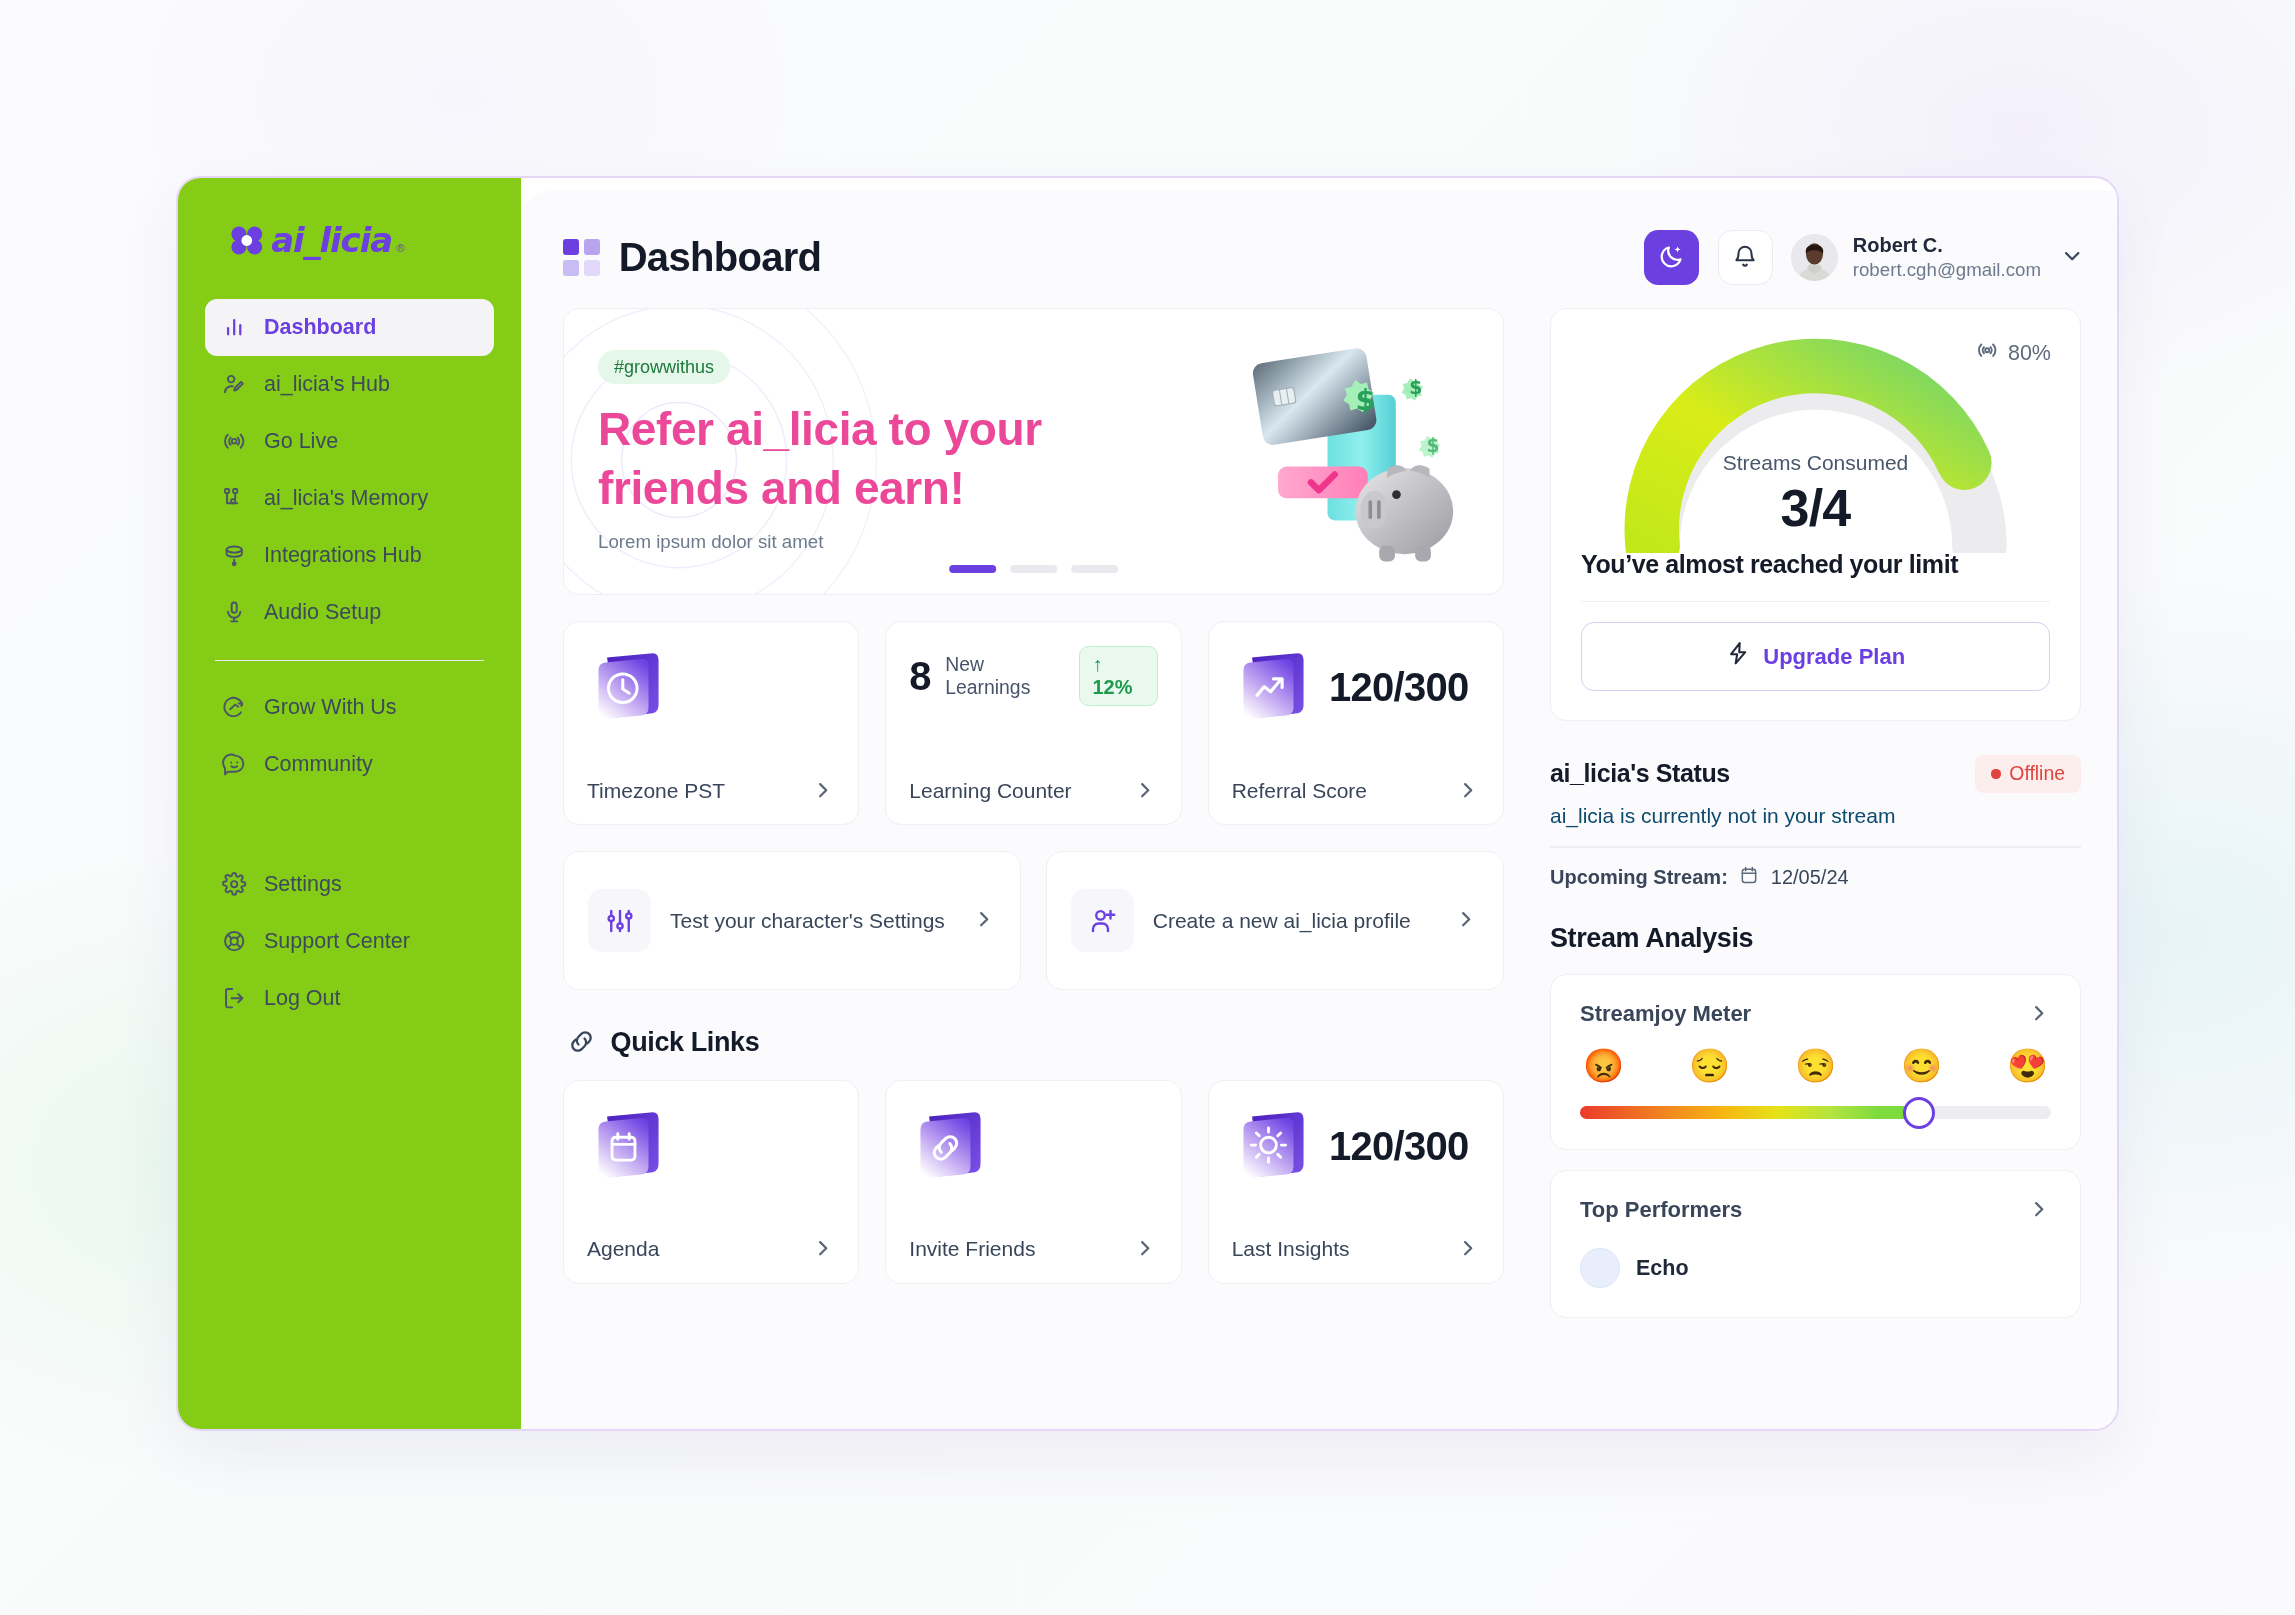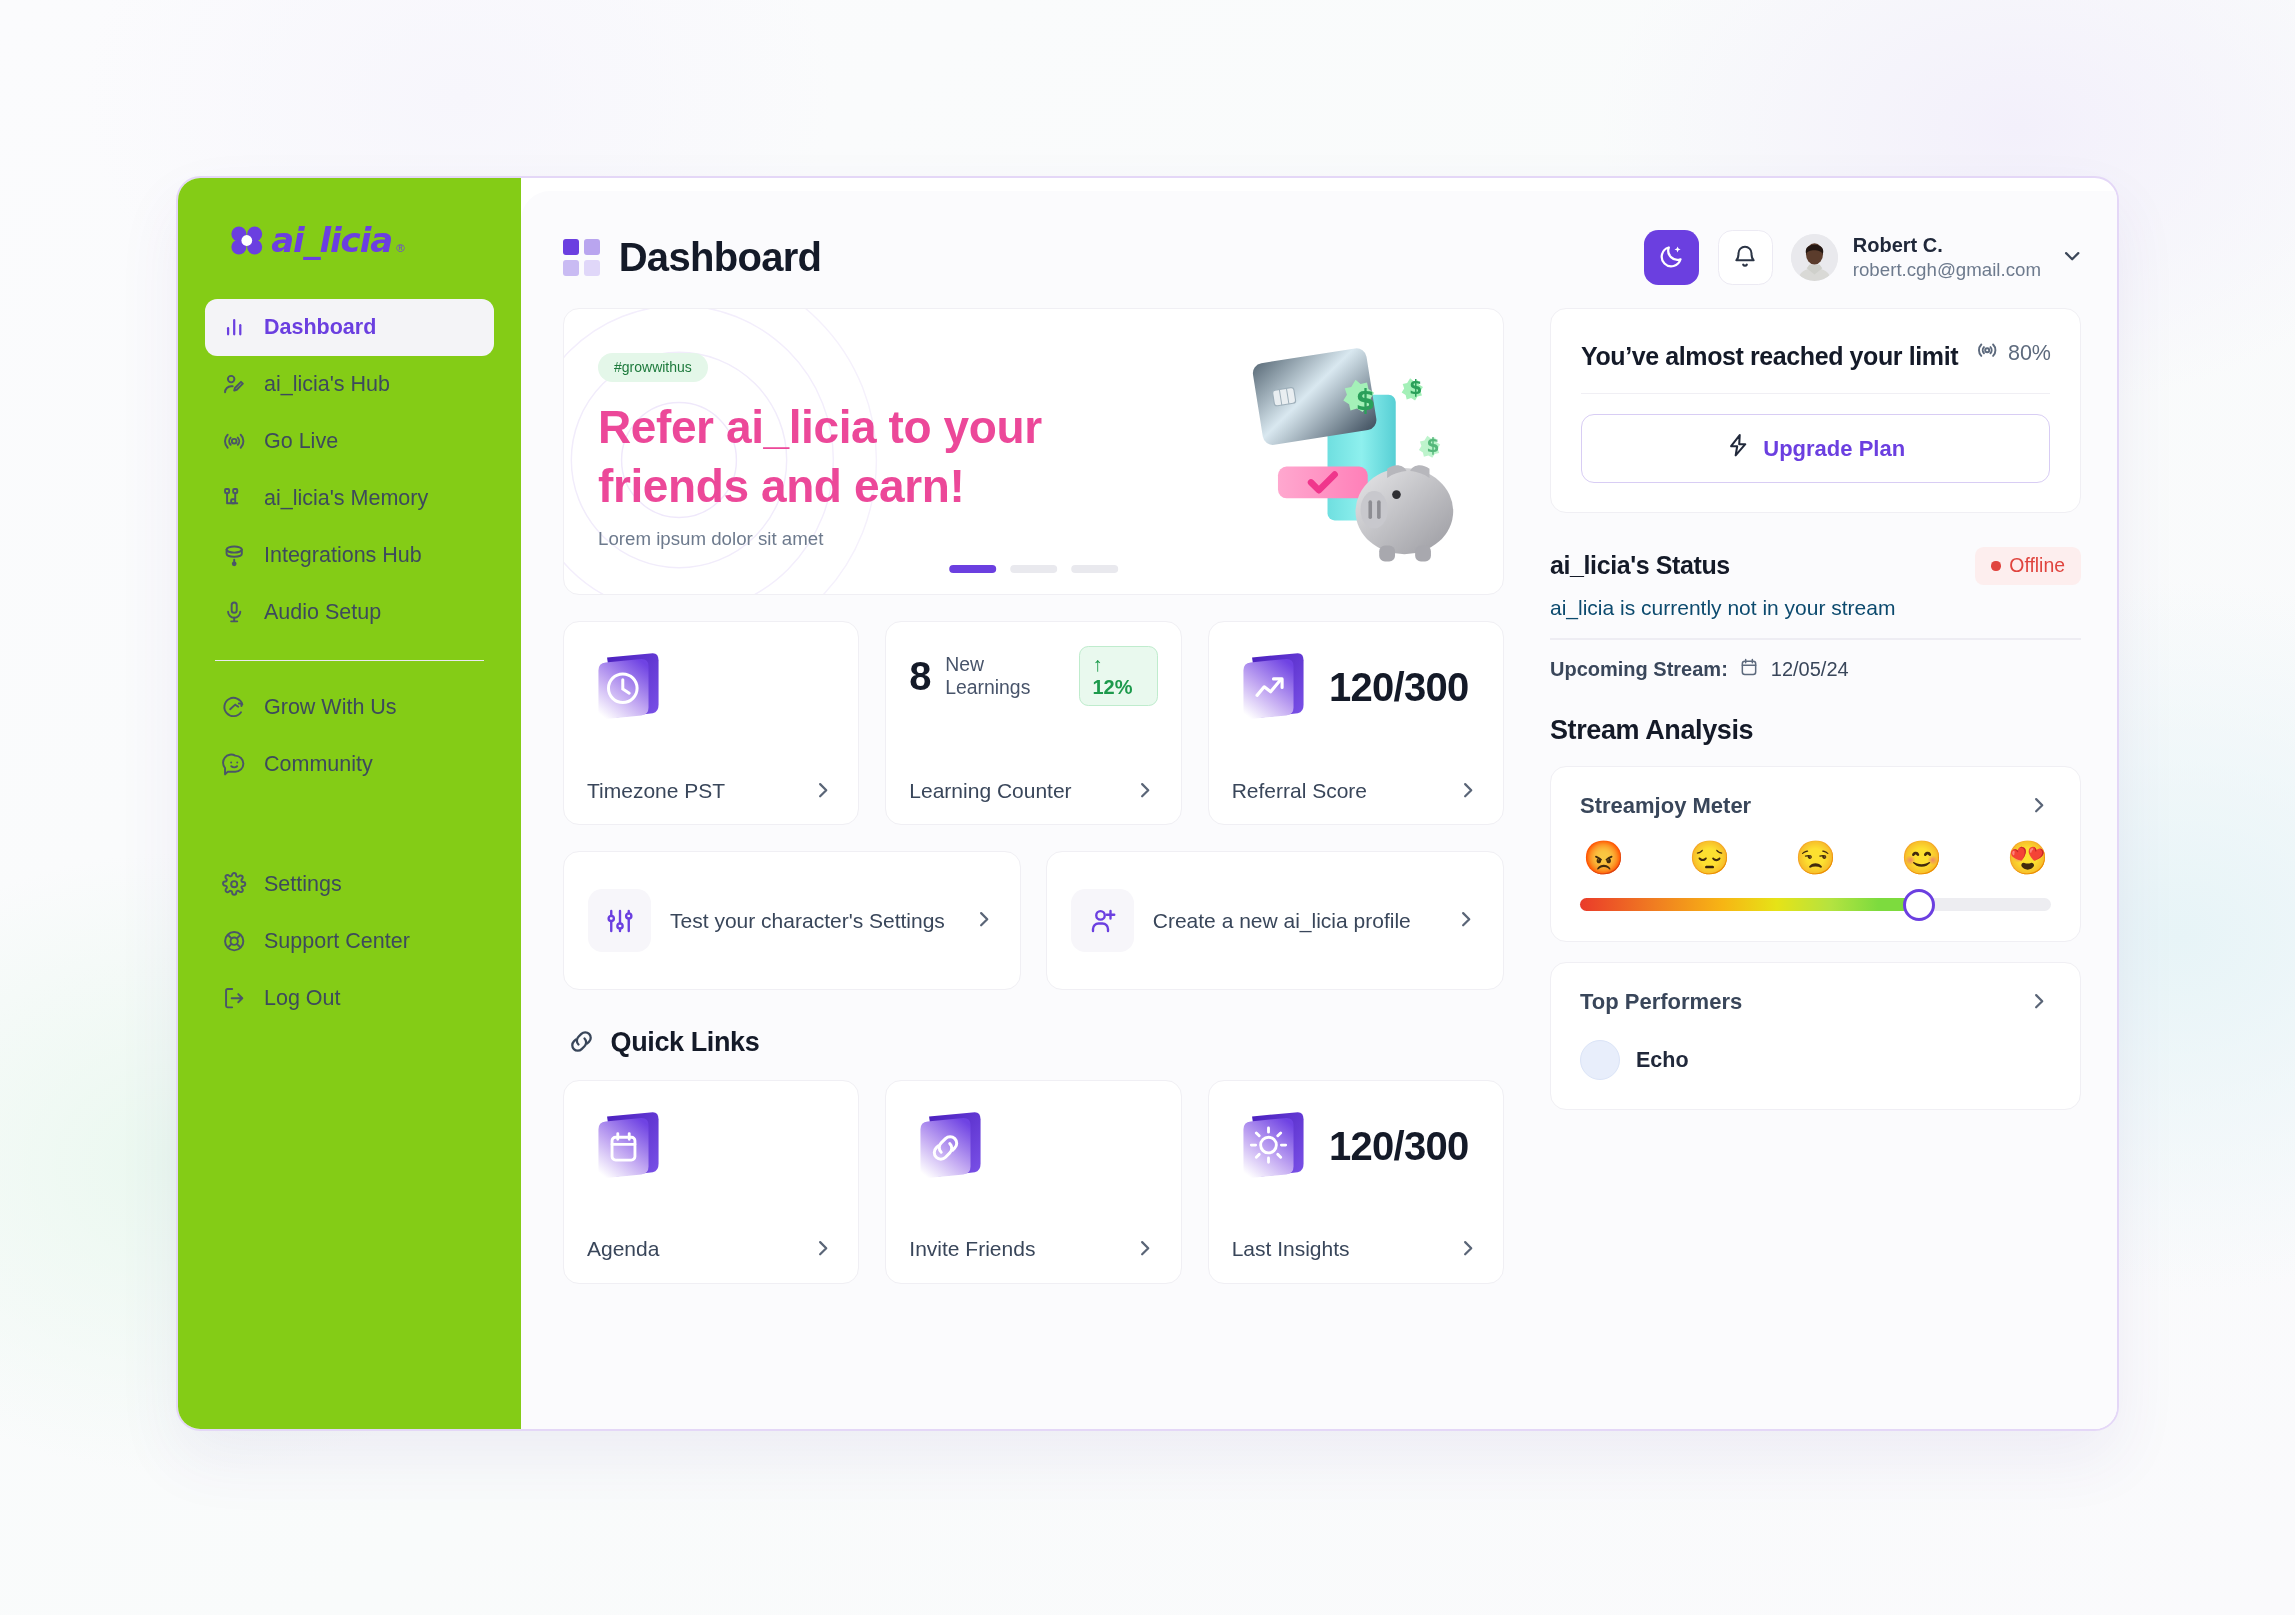--- a/index.html
+++ b/index.html
@@ -93,21 +93,21 @@
   
   .card { background: #fff; border: 1.4px solid #f0eff4; border-radius: 16px; }
   .hero {
     position: relative; height: 287px; padding: 32px 34px; overflow: hidden;
     display: flex; align-items: center;
   }
   .hero-rings { position: absolute; left: -86px; top: -50px; width: 402px; height: 402px; pointer-events: none;}
   .hero-text { position: relative; z-index: 2; }
   .tag {
     display: inline-block; background: #e4f7e9; color: #1d7a3c;
-    font-size: 14px; font-weight: 500; padding: 6.5px 16px; border-radius: 717px;
+    font-size: 18px; font-weight: 500; padding: 6.5px 16px; border-radius: 717px;
   }
   .hero-h { font-size: 46px; font-weight: 700; color: #ec4899; line-height: 1.28; margin-top: 16px; letter-spacing:-0.4px;}
   .hero-sub { font-size: 18.7px; color: #6d7a8d; margin-top: 13px; }
   .dots { position: absolute; left: 50%; transform: translateX(-50%); bottom: 21.5px; display: flex; gap: 14.3px; z-index: 3;}
   .dot { width: 47px; height: 8px; border-radius: 717px; background: #e9e9ee; cursor: pointer; }
   .dot.on { background: #6b3fe0; }
   .hero-art { position: absolute; right: 34px; top: 18.7px; width: 237px; height: 237px; }
 
   
   .row3 { display: grid; grid-template-columns: repeat(3, 1fr); gap: 26px; margin-top: 26px; }
@@ -684,20 +684,37 @@
             <span>
               <svg viewBox="0 0 24 24" width="24.4" height="24.4" fill="none" stroke="#5d6a7d" stroke-width="1.9" stroke-linecap="round">
                 <circle cx="12" cy="12" r="2"></circle>
                   <path d="M8.8 9a4.4 4.4 0 000 6M15.2 9a4.4 4.4 0 010 6"></path>
                 <path d="M6.2 6.4a8 8 0 000 11.2M17.8 6.4a8 8 0 010 11.2"></path>
               </svg>
             </span>
             <span>80%</span>
           </div>
 
+          <div class="gauge-wrap">
+            <svg viewBox="0 0 560 300" width="402" height="215">
+              <defs>
+                <linearGradient id="gg" x1="0" y1="1" x2="1" y2="0">
+                  <stop offset="0" stop-color="#c3e819"></stop>
+                    <stop offset=".45" stop-color="#d9ec18"></stop>
+                    <stop offset="1" stop-color="#72d56b"></stop>
+                </linearGradient>
+              </defs>
+              <path d="M52 290 A228 228 0 0 1 508 290" fill="none" stroke="#ececef" stroke-width="76" stroke-linecap="round"></path>
+              <path d="M52 290 A228 228 0 0 1 487 174" fill="none" stroke="url(#gg)" stroke-width="76" stroke-linecap="round"></path>
+            </svg>
+            <div class="gauge-center">
+              <div class="gauge-cap">Streams Consumed</div>
+              <div class="gauge-val">3/4</div>
+            </div>
+          </div>
 
           <h3 class="limit-h">You’ve almost reached your limit</h3>
           <div class="hr"></div>
           <div class="upgrade">
             <span>
               <svg viewBox="0 0 24 24" width="24.4" height="24.4" fill="none" stroke="#20283a" stroke-width="2" stroke-linejoin="round" stroke-linecap="round">
                 <path d="M13.5 2L5 13h6l-1.5 9L19 11h-6z"></path>
               </svg>
             </span>
             <span>Upgrade Plan</span>

